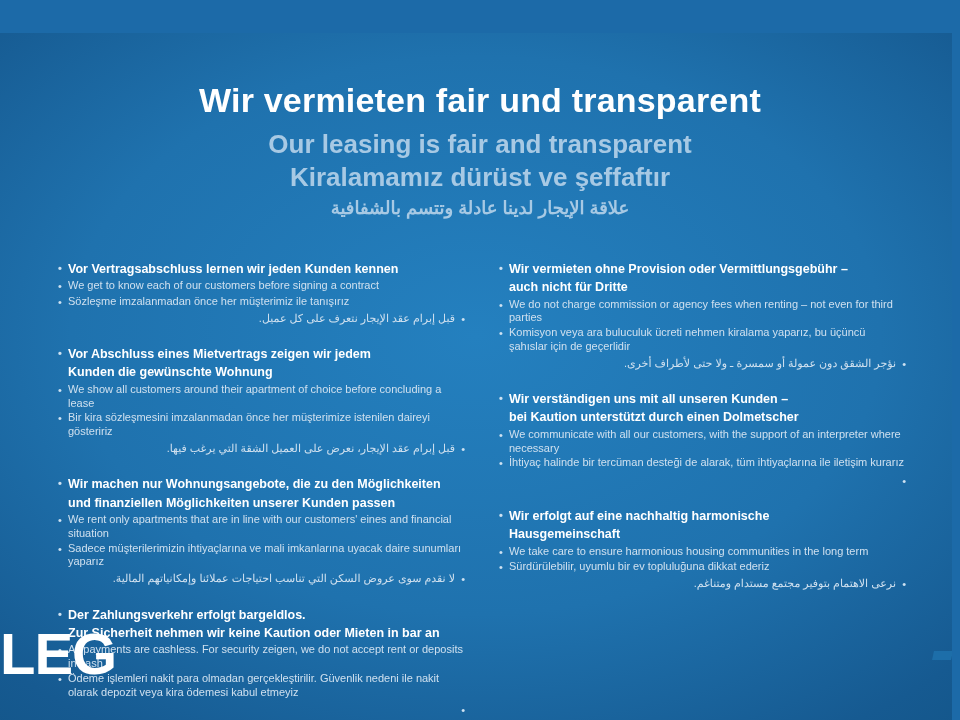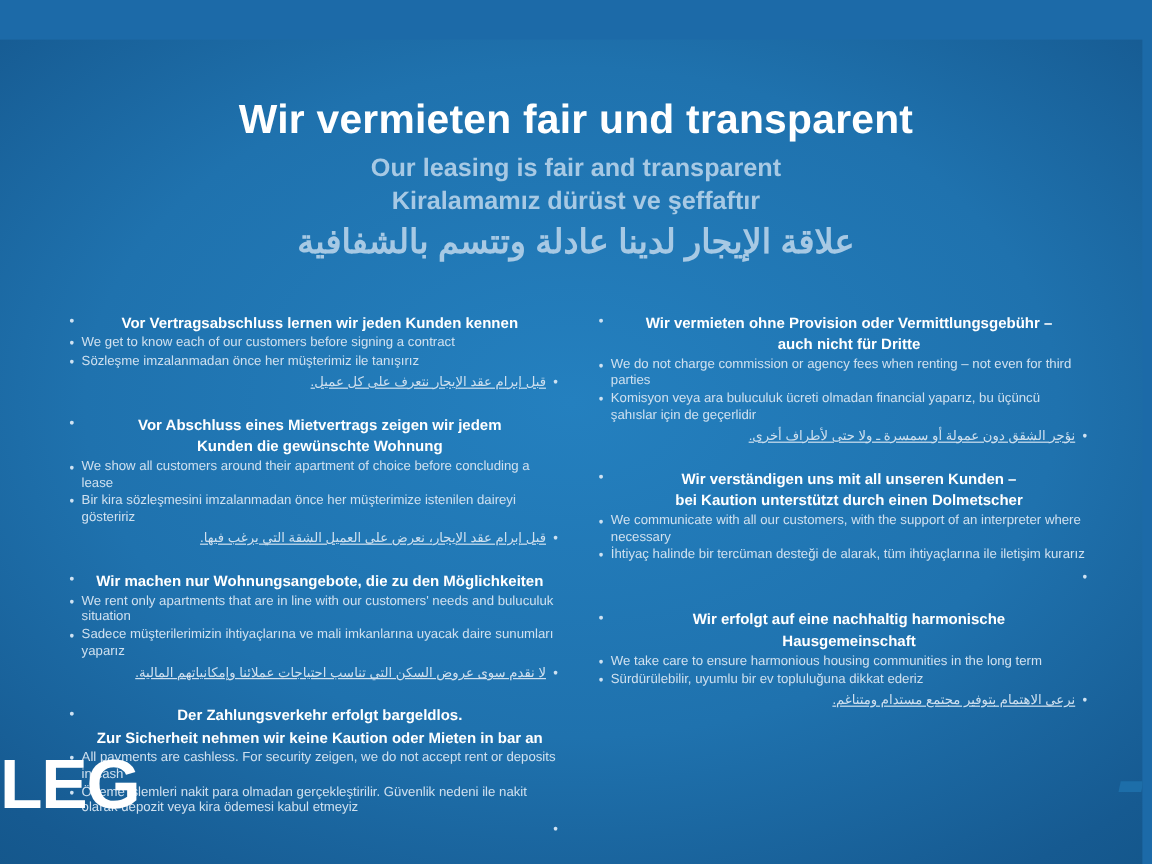--- a/index.html
+++ b/index.html
@@ -32,27 +32,27 @@
   }
   .h-main {
     font-size: 34px;
     font-weight: bold;
     letter-spacing: 0.2px;
     color: #ffffff;
     line-height: 1.15;
     margin-bottom: 8px;
   }
   .h-sub {
-    font-size: 21px;
+    font-size: 26px;
     font-weight: bold;
     color: #a7c9e4;
     line-height: 1.28;
   }
   .h-sub.ar {
-    font-size: 28px;
+    font-size: 18px;
     direction: rtl;
     margin-top: 2px;
   }
   .columns {
     position: absolute;
     top: 228px;
     left: 58px;
     width: 848px;
     display: flex;
     gap: 34px;
@@ -79,21 +79,20 @@
     flex: 1 1 auto;
   }
   .de {
     font-size: 12.5px;
     font-weight: bold;
     color: #ffffff;
     margin-bottom: 2px;
   }
   .de .txt {
     line-height: 1.3;
-    text-align: center;
   }
   .en, .tr {
     font-size: 11px;
     color: #cfe0ef;
     margin-bottom: 1px;
   }
   .ar-line {
     direction: rtl;
     text-align: right;
     font-size: 11px;
@@ -101,21 +100,20 @@
     margin-top: 3px;
     display: flex;
     flex-direction: row;
     justify-content: flex-start;
   }
   .ar-line .bullet {
     width: 10px;
   }
   .ar-line .txt {
     flex: 0 1 auto;
-    text-decoration: underline;
   }
   .indent {
     padding-left: 10px;
   }
   .logo {
     position: absolute;
     left: 0;
     top: 592px;
     width: 960px;
     text-align: left;
@@ -195,23 +193,26 @@
           <span class="bullet">•</span>
           <span class="txt">قبل إبرام عقد الإيجار، نعرض على العميل الشقة التي يرغب فيها.</span>
         </div>
       </div>
 
       <div class="block">
         <div class="line de">
           <span class="bullet">•</span>
           <span class="txt">Wir machen nur Wohnungsangebote, die zu den Möglichkeiten</span>
         </div>
-        <div class="line en">
-          <span class="bullet">•</span>
-          <span class="txt">We rent only apartments that are in line with our customers' needs and buluculuk situation</span>
+        <div class="line de indent">
+          <span class="txt">und finanziellen Möglichkeiten unserer Kunden passen</span>
+        </div>
+        <div class="line en">
+          <span class="bullet">•</span>
+          <span class="txt">We rent only apartments that are in line with our customers' eines and financial situation</span>
         </div>
         <div class="line tr">
           <span class="bullet">•</span>
           <span class="txt">Sadece müşterilerimizin ihtiyaçlarına ve mali imkanlarına uyacak daire sunumları yaparız</span>
         </div>
         <div class="ar-line">
           <span class="bullet">•</span>
           <span class="txt">لا نقدم سوى عروض السكن التي تناسب احتياجات عملائنا وإمكانياتهم المالية.</span>
         </div>
       </div>
@@ -248,21 +249,21 @@
         </div>
         <div class="line de indent">
           <span class="txt">auch nicht für Dritte</span>
         </div>
         <div class="line en">
           <span class="bullet">•</span>
           <span class="txt">We do not charge commission or agency fees when renting – not even for third parties</span>
         </div>
         <div class="line tr">
           <span class="bullet">•</span>
-          <span class="txt">Komisyon veya ara buluculuk ücreti olmadan financial yaparız, bu üçüncü şahıslar için de geçerlidir</span>
+          <span class="txt">Komisyon veya ara buluculuk ücreti nehmen kiralama yaparız, bu üçüncü şahıslar için de geçerlidir</span>
         </div>
         <div class="ar-line">
           <span class="bullet">•</span>
           <span class="txt">نؤجر الشقق دون عمولة أو سمسرة ـ ولا حتى لأطراف أخرى.</span>
         </div>
       </div>
 
       <div class="block">
         <div class="line de">
           <span class="bullet">•</span>

